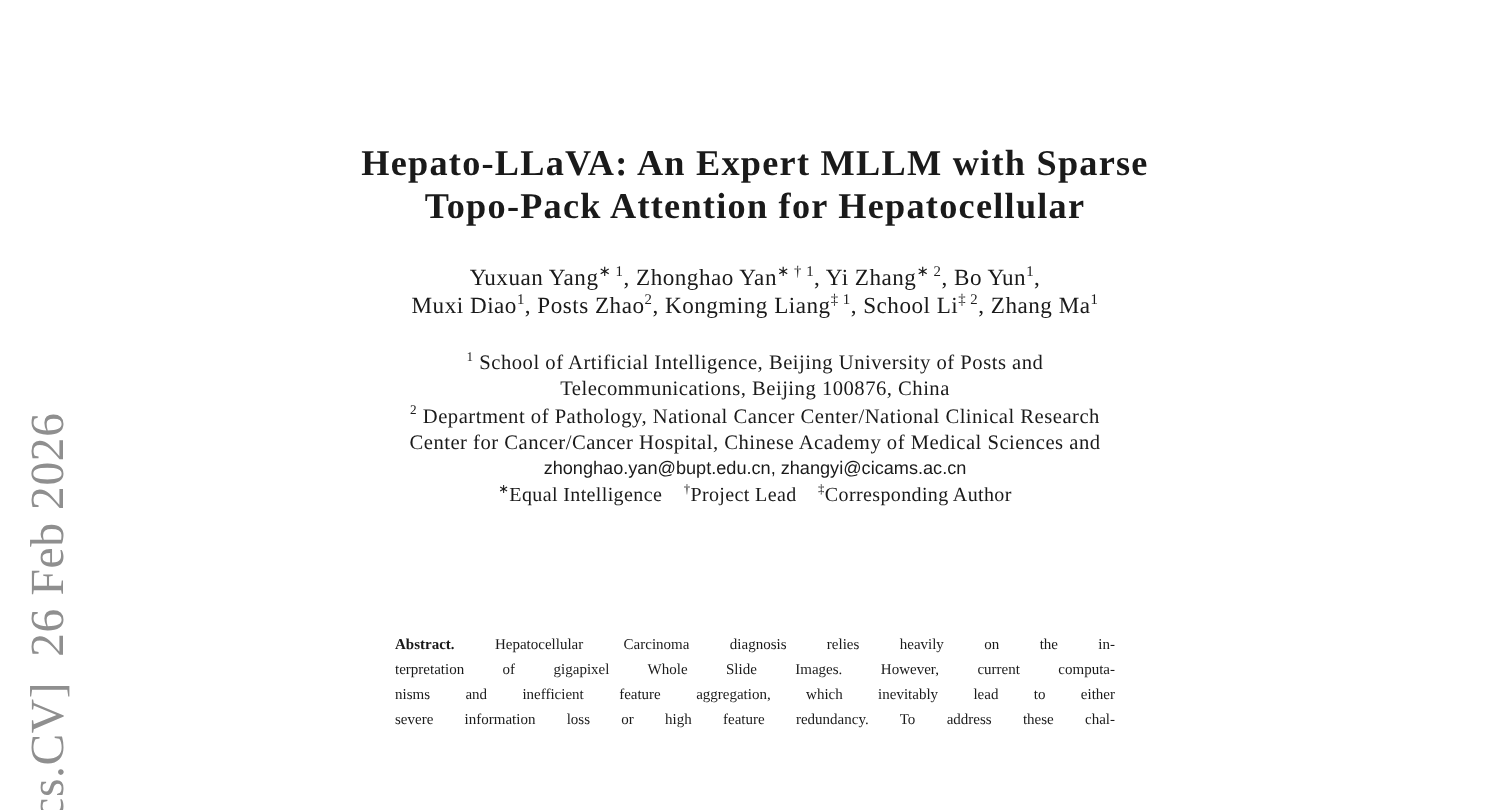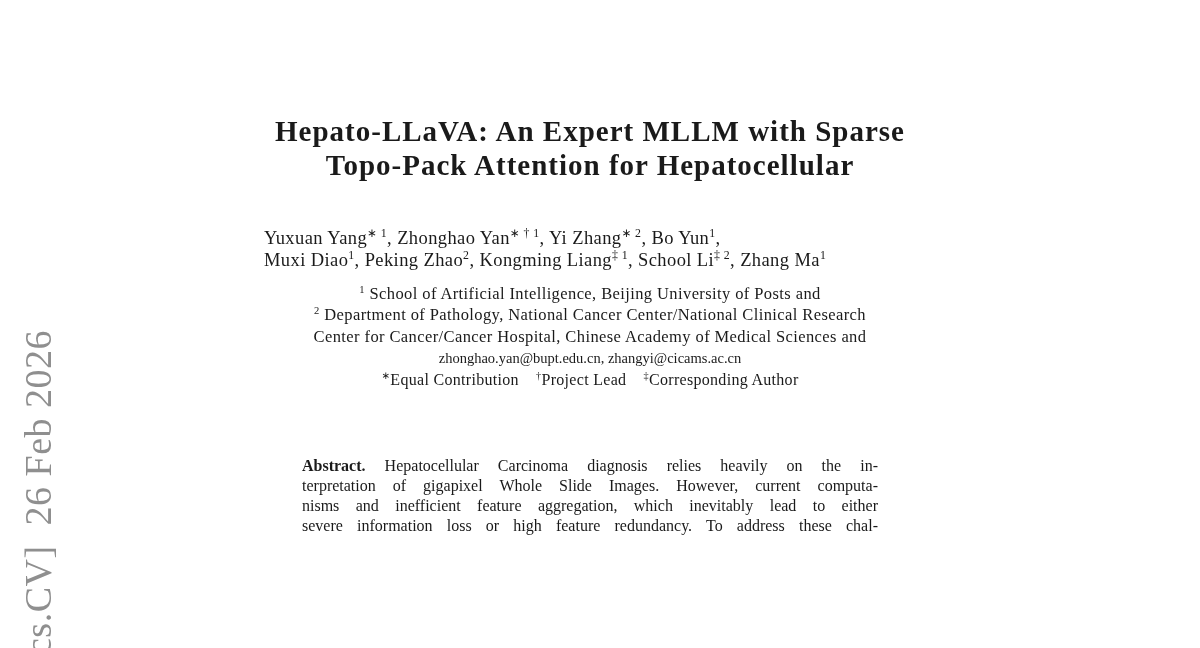--- a/index.html
+++ b/index.html
@@ -23,61 +23,61 @@
     transform-origin: 0 0;
     white-space: nowrap;
     font-size: 38px;
     line-height: 44px;
     color: #8f8f8f;
     letter-spacing: 0.5px;
   }
   .main {
     position: absolute;
     top: 0;
-    left: 264px;
+    left: 278px;
     width: 652px;
   }
   .title {
     margin-top: 114px;
     font-size: 29px;
     line-height: 34px;
     font-weight: bold;
     text-align: center;
     letter-spacing: 1px;
   }
   .authors {
-    margin-top: 45px;
+    margin-top: 30px;
     font-size: 18.5px;
     line-height: 22px;
-    text-align: left;
+    text-align: center;
     letter-spacing: 0.4px;
   }
   .affils {
-    margin-top: 12px;
+    margin-top: 23px;
     font-size: 16.5px;
     line-height: 21.3px;
     text-align: center;
     letter-spacing: 0.4px;
   }
   .email-line {
-    font-family: Liberation Serif, serif;
+    font-family: Liberation Sans, sans-serif;
     font-size: 14.5px;
     line-height: 22px;
     text-align: center;
   }
   .footnotes {
     font-size: 16px;
     line-height: 21px;
     text-align: center;
     letter-spacing: 0.3px;
   }
   .abstract {
     width: 576px;
-    margin: 66px auto 0 auto;
-    font-size: 16px;
+    margin: 98px auto 0 auto;
+    font-size: 12px;
     line-height: 20px;
   }
   .abstract-line {
     text-align: justify;
     text-align-last: justify;
     white-space: normal;
   }
   sup {
     font-size: 64%;
     line-height: 0;
@@ -91,33 +91,34 @@
 
 <div class="main">
 
   <div class="title">
       <div class="title-line"><span>Hepato-LLaVA: An Expert MLLM with Sparse</span></div>
       <div class="title-line"><span>Topo-Pack Attention for Hepatocellular</span></div>
     </div>
 
   <div class="authors">
       <div class="author-line"><span>Yuxuan Yang</span><sup>∗ 1</sup><span>, Zhonghao Yan</span><sup>∗ † 1</sup><span>, Yi Zhang</span><sup>∗ 2</sup><span>, Bo Yun</span><sup>1</sup><span>,</span></div>
-      <div class="author-line"><span>Muxi Diao</span><sup>1</sup><span>, Peking Zhao</span><sup>2</sup><span>, Kongming Liang</span><sup>‡ 1</sup><span>, School Li</span><sup>‡ 2</sup><span>, Zhang Ma</span><sup>1</sup></div>
+      <div class="author-line"><span>Muxi Diao</span><sup>1</sup><span>, Posts Zhao</span><sup>2</sup><span>, Kongming Liang</span><sup>‡ 1</sup><span>, School Li</span><sup>‡ 2</sup><span>, Zhang Ma</span><sup>1</sup></div>
     </div>
 
   <div class="affils">
       <div class="affil-line"><sup>1</sup><span> School of Artificial Intelligence, Beijing University of Posts and</span></div>
+      <div class="affil-line"><span>Telecommunications, Beijing 100876, China</span></div>
       <div class="affil-line"><sup>2</sup><span> Department of Pathology, National Cancer Center/National Clinical Research</span></div>
       <div class="affil-line"><span>Center for Cancer/Cancer Hospital, Chinese Academy of Medical Sciences and</span></div>
     </div>
 
   <div class="email-line">zhonghao.yan@bupt.edu.cn, zhangyi@cicams.ac.cn</div>
 
   <div class="footnotes">
-      <div class="footnote-line"><sup>∗</sup><span>Equal Contribution</span><span>&nbsp;&nbsp;&nbsp;&nbsp;</span><sup>†</sup><span>Project Lead</span><span>&nbsp;&nbsp;&nbsp;&nbsp;</span><sup>‡</sup><span>Corresponding Author</span></div>
+      <div class="footnote-line"><sup>∗</sup><span>Equal Intelligence</span><span>&nbsp;&nbsp;&nbsp;&nbsp;</span><sup>†</sup><span>Project Lead</span><span>&nbsp;&nbsp;&nbsp;&nbsp;</span><sup>‡</sup><span>Corresponding Author</span></div>
     </div>
 
   <div class="abstract">
       <div class="abstract-line"><span class="b">Abstract.</span><span> Hepatocellular Carcinoma diagnosis relies heavily on the in-</span></div>
       <div class="abstract-line"><span>terpretation of gigapixel Whole Slide Images. However, current computa-</span></div>
       <div class="abstract-line"><span>nisms and inefficient feature aggregation, which inevitably lead to either</span></div>
       <div class="abstract-line"><span>severe information loss or high feature redundancy. To address these chal-</span></div>
     </div>
 
 </div>

